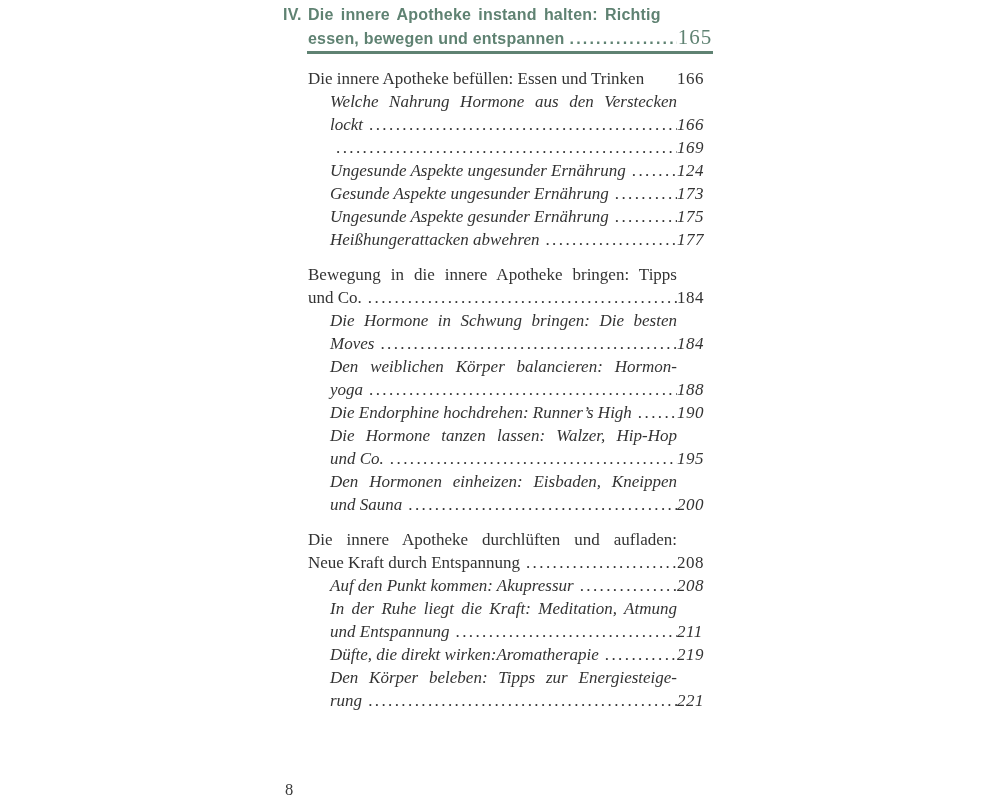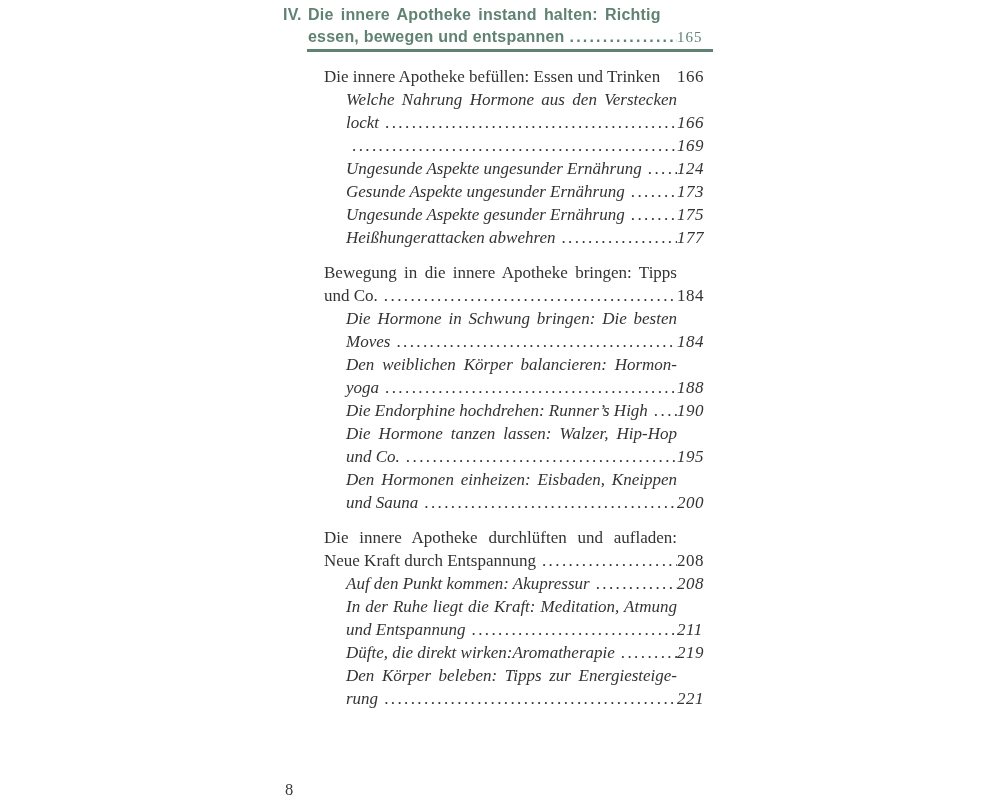--- a/index.html
+++ b/index.html
@@ -26,30 +26,30 @@
   }
   .h-line .numeral { flex: 0 0 25px; }
   .h-line1 .h-txt { flex: 1 1 auto; white-space: nowrap; word-spacing: 2.6px; min-width: 0; overflow: hidden; }
   .h-line2 { margin-left: 25px; }
   .h-line2 .h-txt { white-space: nowrap; }
   .h-dots {
     flex: 1 1 0; min-width: 0; overflow: hidden; white-space: nowrap;
     letter-spacing: 2.2px; margin-left: 5px;
   }
   .h-page {
-    flex: 0 0 36px; text-align: left;
+    flex: 0 0 36px; text-align: center;
     font-family: "Liberation Serif", serif; font-weight: 400;
-    font-size: 15px; letter-spacing: 1px;
+    font-size: 21px; letter-spacing: 1px;
     font-feature-settings: "onum";
   }
   .pagecol { flex: 0 0 36px; }
   .rule { height: 3px; background: var(--accent, #5f8272); margin: 1px 0 0 24px; }
 
   
-  .blocks { margin-top: 13px; margin-left: 41px; font-size: 17px; }
+  .blocks { margin-top: 13px; margin-left: 25px; font-size: 17px; }
   .block + .block { margin-top: 12px; }
   .line { display: flex; align-items: baseline; line-height: 23px; }
   .line.sub { padding-left: 22px; }
   .line.italic { font-style: italic; }
   .txt { white-space: nowrap; }
   .line.justify .txt {
     flex: 1 1 auto; white-space: normal;
     text-align: justify; text-align-last: justify;
     min-width: 0;
   }

